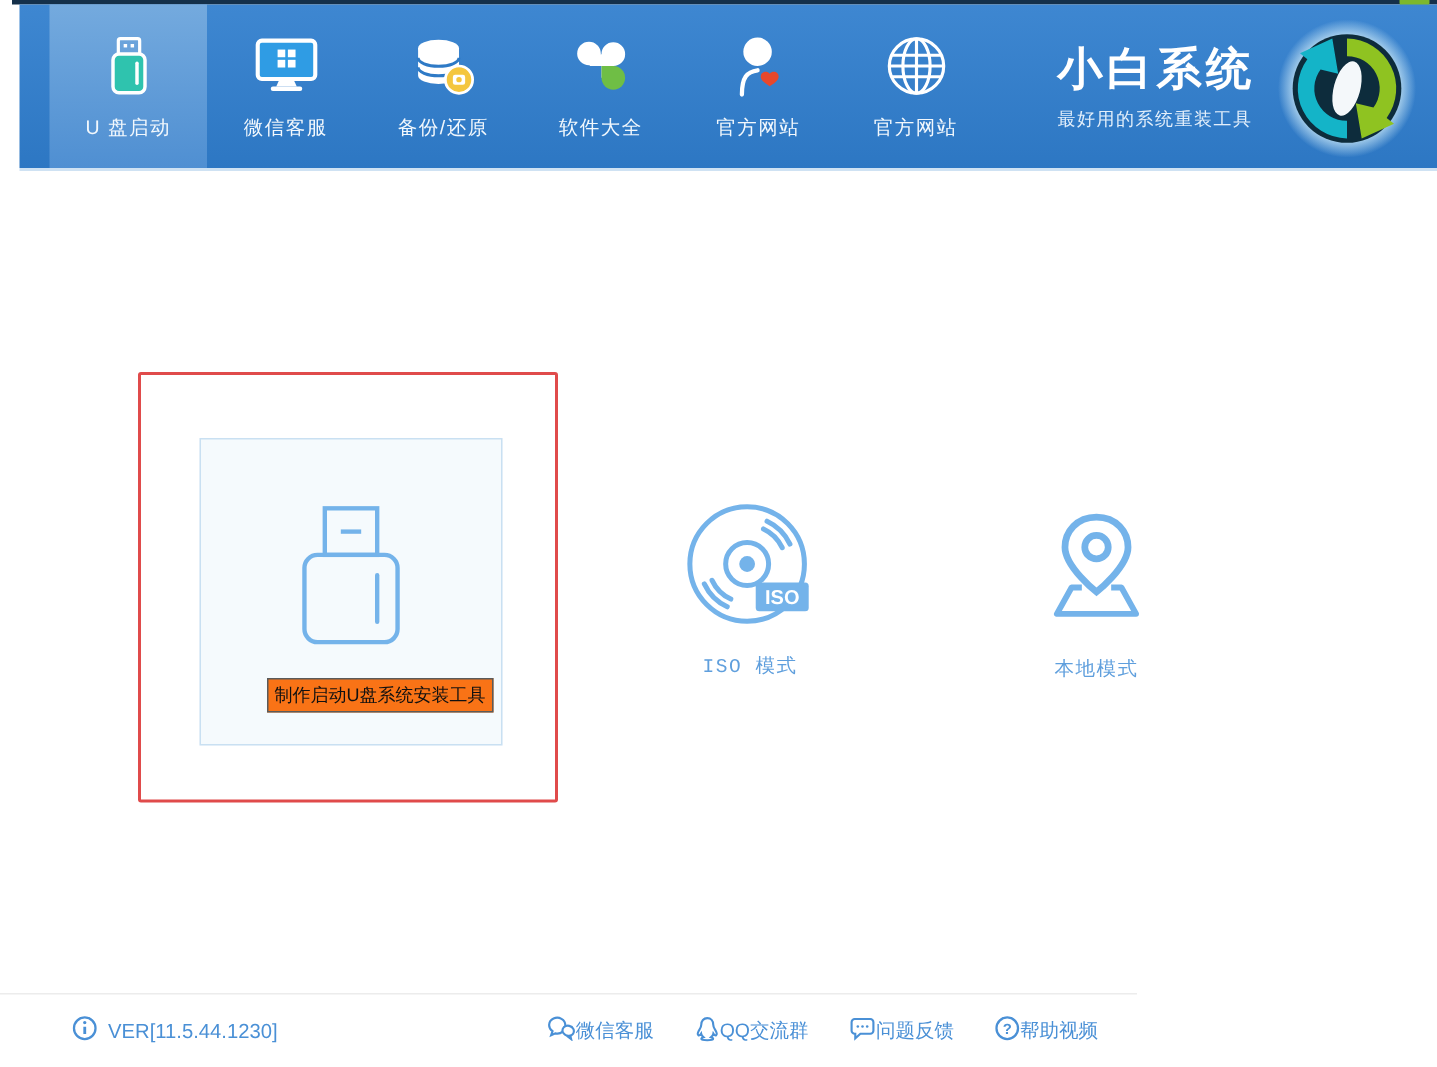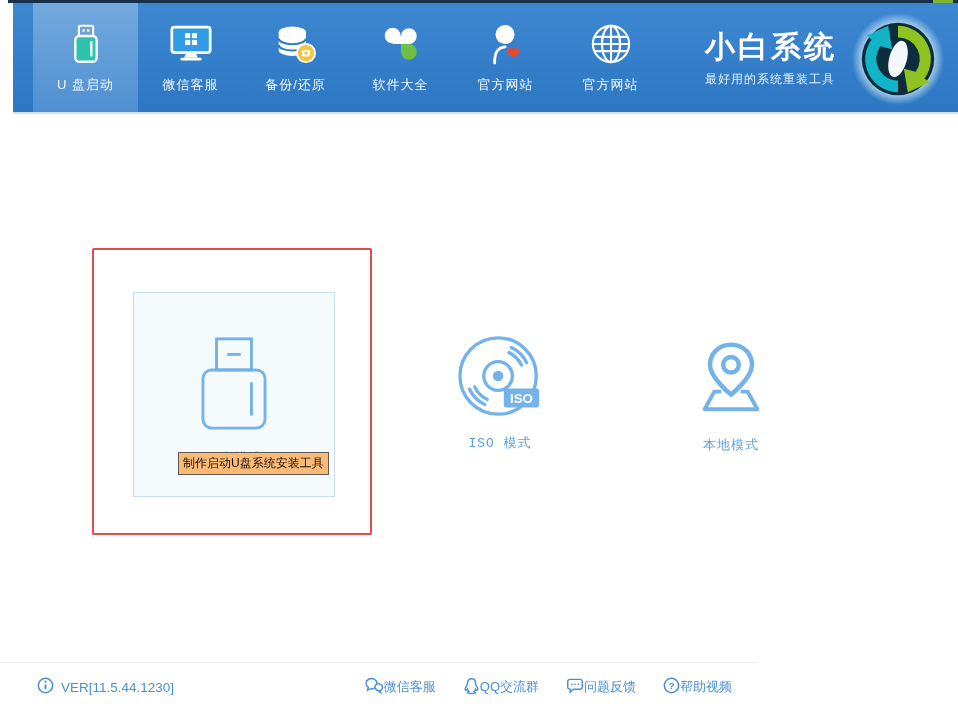--- a/index.html
+++ b/index.html
@@ -33,26 +33,26 @@
     border:2px solid #e04b4b;border-radius:2px;}
   .usb-card{position:absolute;left:133px;top:292px;width:202px;height:205px;
     background:#f5fafd;border:1px solid #c9e0f2;display:flex;flex-direction:column;
     align-items:center;padding-top:42px;cursor:pointer;}
   .usb-card .mode-label{margin-top:13px;}
   .mode-label{font-size:13px;color:#5f9fdd;letter-spacing:1px;white-space:nowrap;}
   .mode{position:absolute;width:140px;display:flex;flex-direction:column;align-items:center;cursor:pointer;}
   .mode-iso{left:430px;top:334px;}
   .mode-local{left:661px;top:332px;}
   .mode .mode-label{margin-top:12px;font-family:Liberation Mono, monospace;}
-  .tooltip{position:absolute;left:178px;top:452px;background:#fdba74;border:1px solid #5a5a5a;
+  .tooltip{position:absolute;left:178px;top:452px;background:#f97316;border:1px solid #5a5a5a;
     padding:2px 4px;font-size:12px;color:#111;white-space:nowrap;z-index:5;}
 
   
   .statusbar{position:absolute;left:0;top:662px;width:758px;height:49px;border-top:1px solid #ececec;
-    display:flex;align-items:center;padding:0 26px 0 37px;}
+    display:flex;align-items:center;padding:0 26px 0 48px;}
   .ver{display:flex;align-items:center;gap:7px;color:#4a90d6;font-size:13.5px;}
   .links{margin-left:auto;display:flex;align-items:center;gap:27px;}
   .slink{display:flex;align-items:center;gap:0;color:#4a90d6;font-size:13px;cursor:pointer;white-space:nowrap;}
 </style>
 </head>
 <body>
 
 <div class="stage">
 
   <div class="top-strip"></div>

